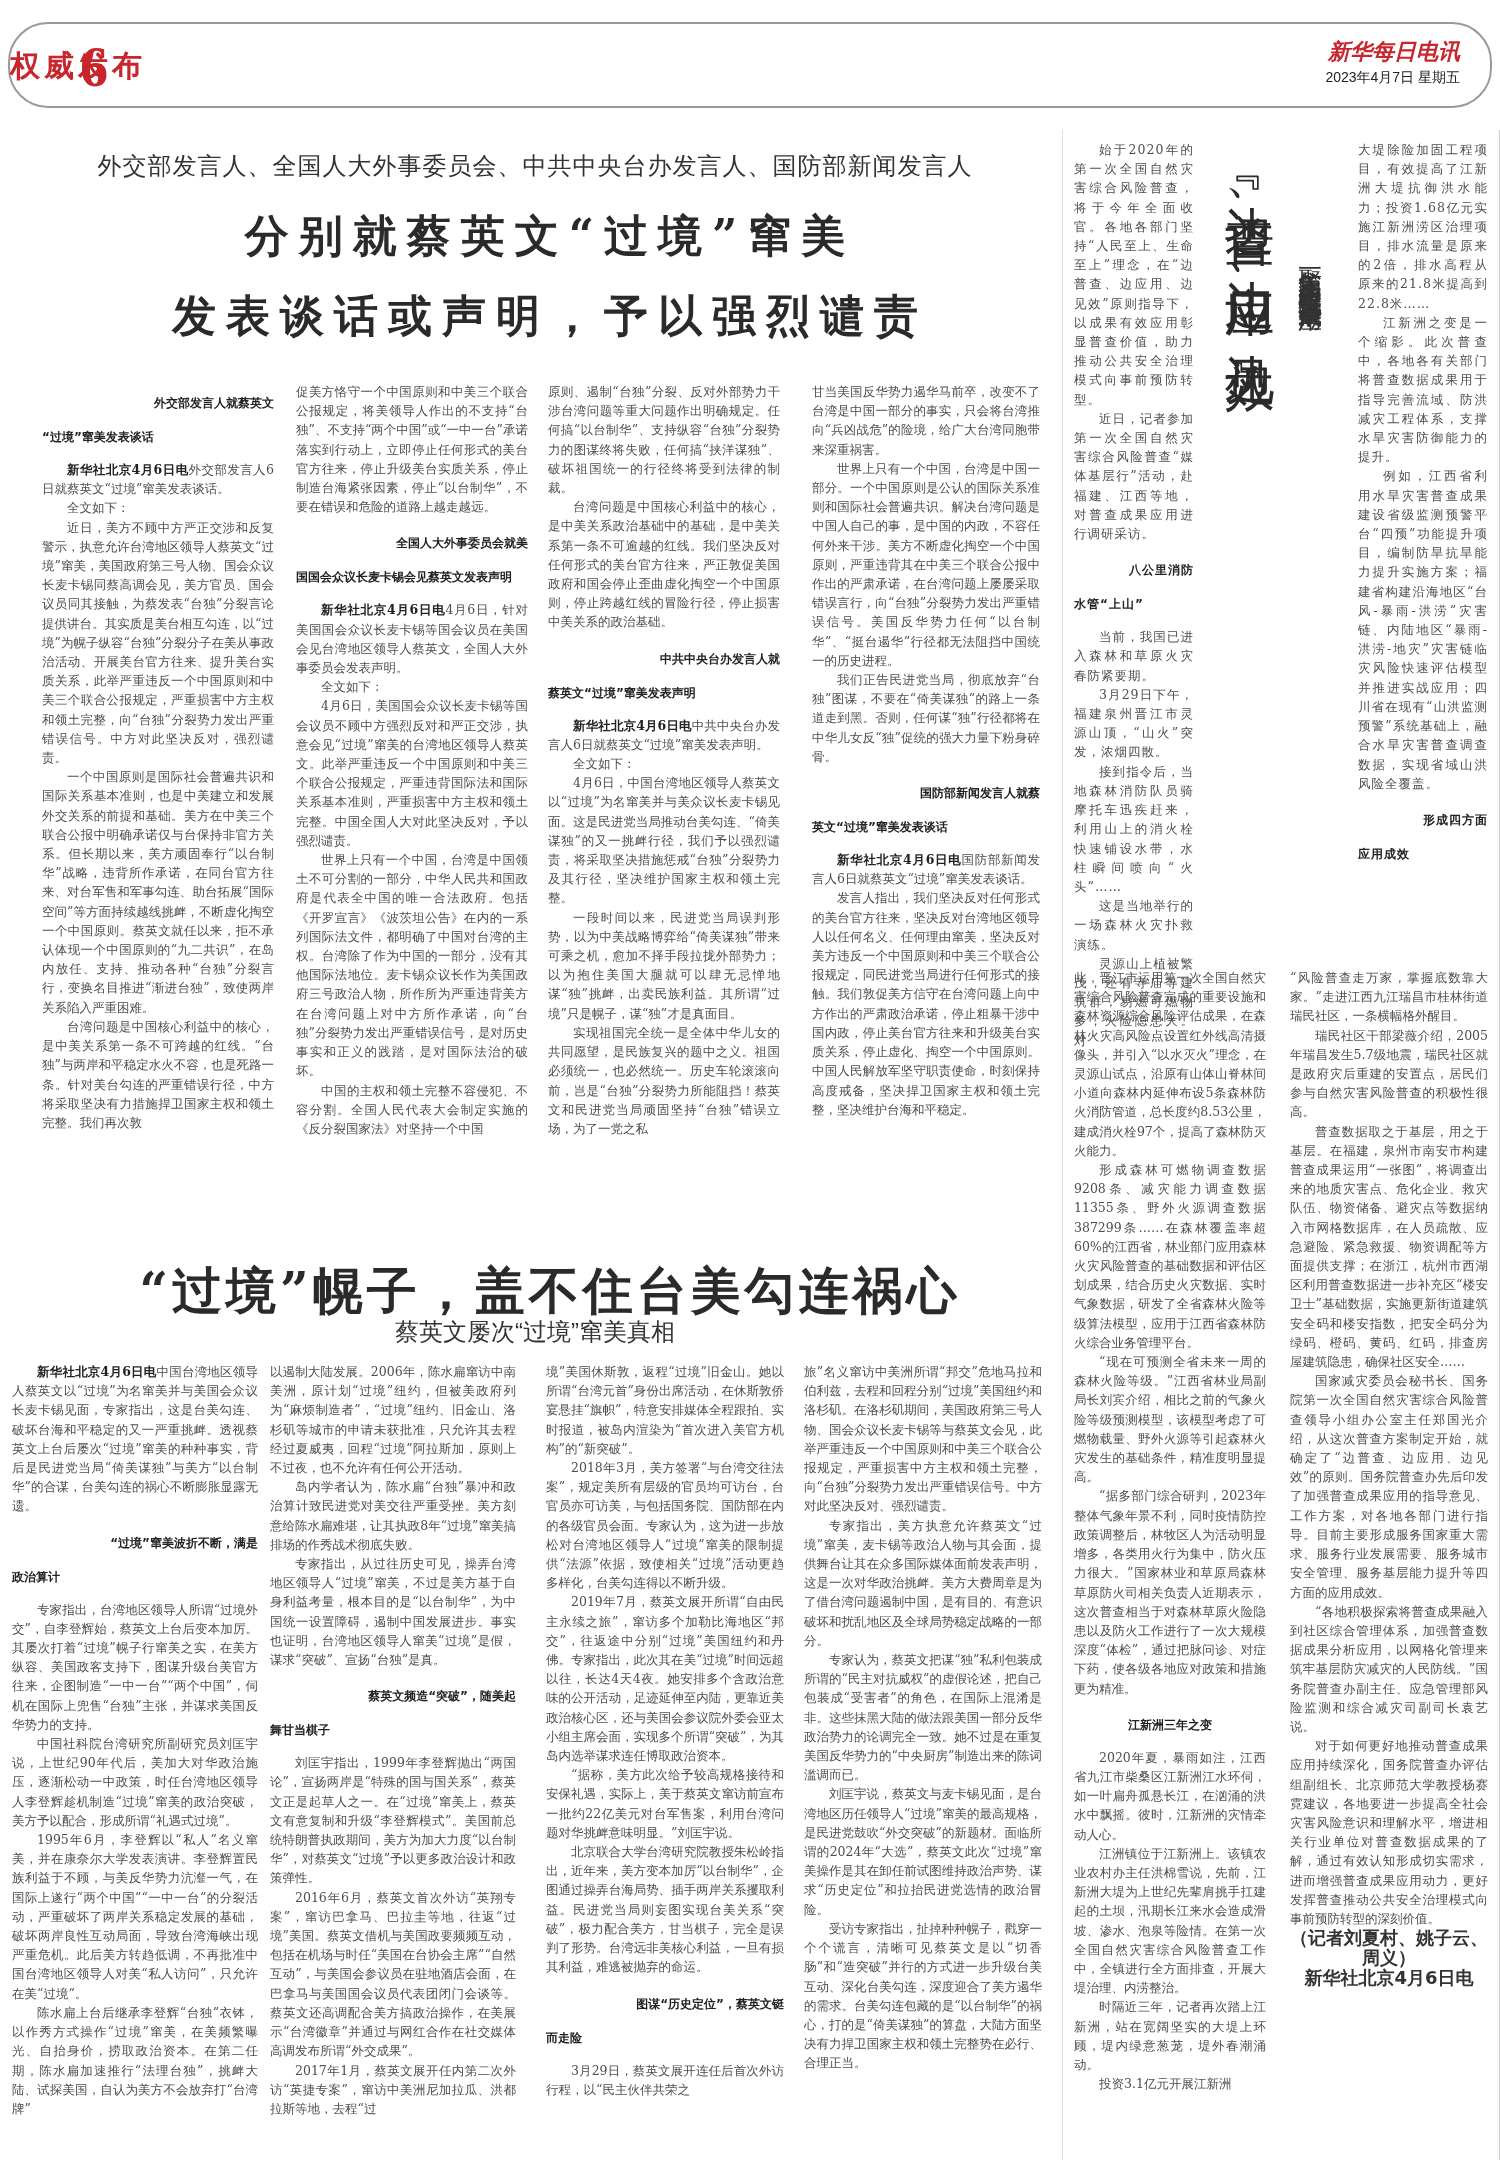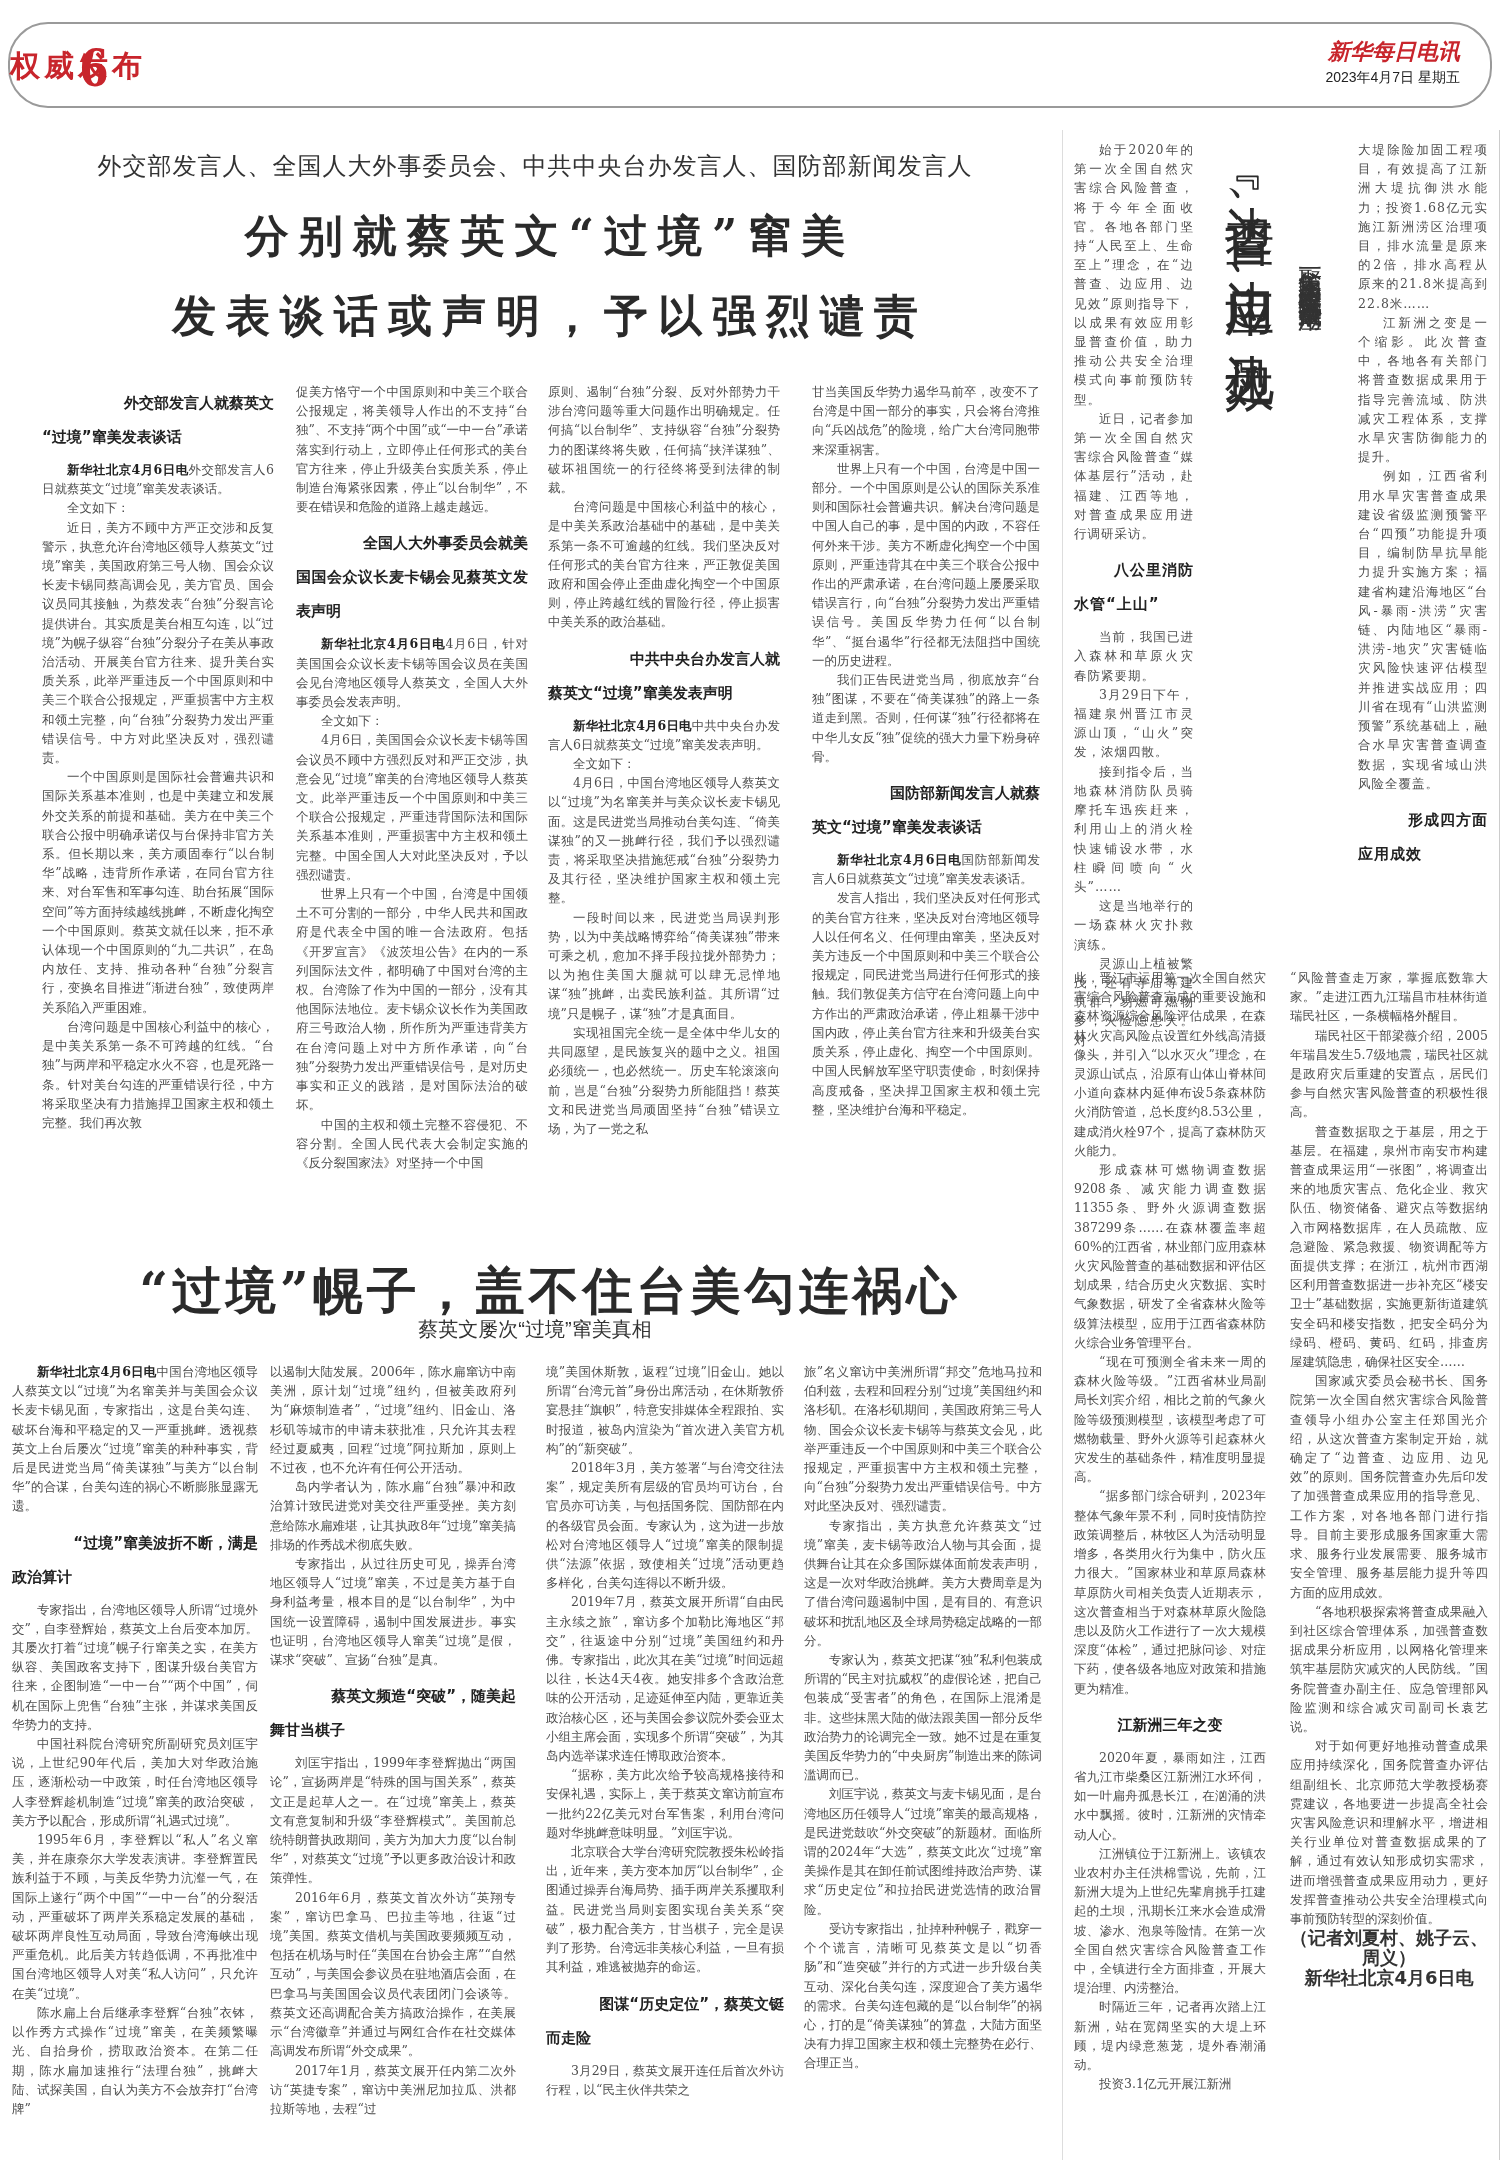--- a/index.html
+++ b/index.html
@@ -8,26 +8,26 @@
 .masthead{position:absolute;left:8px;top:22px;width:1484px;height:86px;border:2px solid #9a9a9a;border-radius:40px;background:#fff}
 .page-num{position:absolute;left:70px;top:8px;font-family:"Liberation Serif",serif;font-weight:bold;font-size:56px;color:#c8252c;line-height:70px}
 .section-title{position:absolute;left:0;right:0;top:12px;font-family:"DejaVu Serif",serif;font-weight:bold;font-size:30px;color:#c8252c;letter-spacing:4px;line-height:60px}
 .brand{position:absolute;right:30px;top:10px;text-align:right}
 .brand-name{font-family:"DejaVu Serif",serif;font-weight:bold;font-style:italic;font-size:22px;color:#c8252c;line-height:34px}
 .brand-date{font-family:"Liberation Sans",sans-serif;font-size:14px;color:#222;line-height:18px}
 .col{position:absolute;font-size:12.5px;line-height:19.2px;text-align:justify;color:#4d4d4d}
 .col p{text-indent:2em}
 .col p.noind{text-indent:0}
 .lead{font-weight:bold;color:#222}
-.sub{font-family:"DejaVu Sans",sans-serif;font-weight:bold;color:#222;font-size:15px;line-height:34px;margin:10px 0 6px}
+.sub{font-family:"DejaVu Sans",sans-serif;font-weight:bold;color:#222;font-size:12px;line-height:34px;margin:10px 0 6px}
 .sub .l1{display:block;text-align:right}
 .kicker{position:absolute;left:0;width:1070px;top:150px;text-align:center;font-family:"Liberation Sans","DejaVu Sans",sans-serif;font-size:24px;color:#333;letter-spacing:1px}
 .headline{position:absolute;left:50px;width:1000px;font-family:"DejaVu Serif",serif;font-weight:bold;font-size:44px;color:#2a2a2a;letter-spacing:10px;line-height:80px;text-align:center}
 .headline2{position:absolute;left:40px;width:1020px;top:1258px;text-align:center;font-family:"DejaVu Serif",serif;font-weight:bold;font-size:50px;color:#2a2a2a;letter-spacing:4px}
-.subhead2{position:absolute;left:0;width:1070px;top:1316px;text-align:center;font-family:"Liberation Sans","DejaVu Sans",sans-serif;font-size:20px;color:#333}
+.subhead2{position:absolute;left:0;width:1070px;top:1316px;text-align:center;font-family:"Liberation Sans","DejaVu Sans",sans-serif;font-size:24px;color:#333}
 .vtitle{position:absolute;left:1222px;top:160px;width:56px;writing-mode:vertical-rl;font-family:"DejaVu Serif",serif;font-size:50px;color:#2a2a2a;line-height:56px;letter-spacing:6px}
 .vsub{position:absolute;left:1296px;top:250px;width:30px;writing-mode:vertical-rl;font-family:"DejaVu Sans",sans-serif;font-size:24px;color:#333;letter-spacing:2px}
 .vrule{position:absolute;background:#ddd;width:1px}
 .byline{text-align:center;font-family:"DejaVu Sans",sans-serif;font-weight:bold;color:#333;font-size:18px;line-height:20px}
 .rborder{position:absolute;right:0;top:130px;width:1px;height:2030px;background:#ccc}
 </style>
 </head>
 <body>
 
 <header class="masthead">

